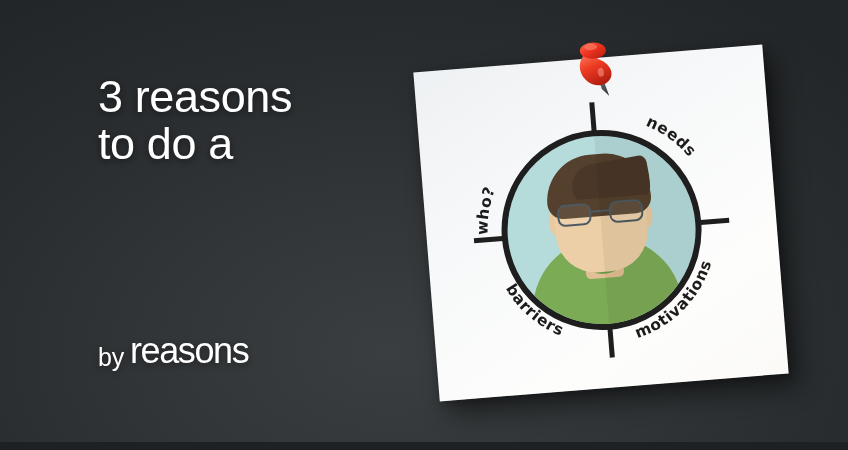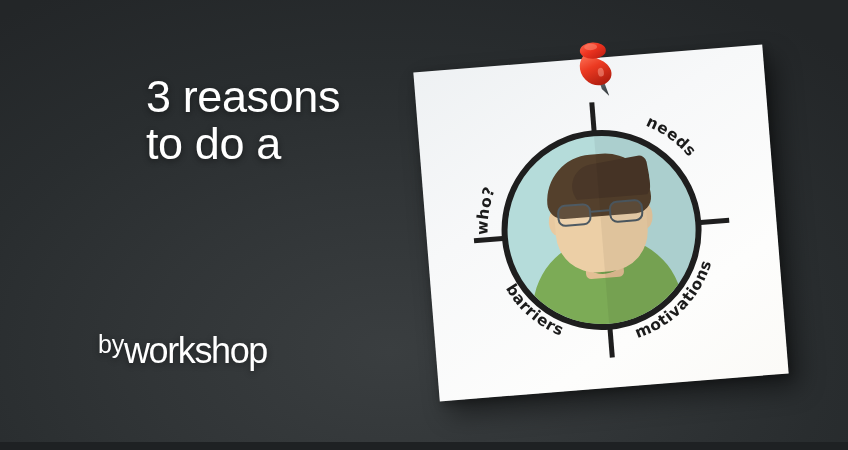--- a/index.html
+++ b/index.html
@@ -12,30 +12,29 @@
     position:relative;width:848px;height:450px;overflow:hidden;
     background:
       radial-gradient(ellipse 640px 420px at 46% 78%, #3a3e40 0%, #313537 38%, #292d2f 68%, #232628 100%);
   }
   
   .headline{
     position:absolute;left:98px;top:74px;width:330px;
     line-height:1.04;
     color:#ffffff;
     text-shadow:0 2px 6px rgba(0,0,0,.45);
-    margin-left:48px;
     -webkit-font-smoothing:antialiased;
   }
   .hl-line{display:block;font-size:45px;letter-spacing:-0.4px;}
   .hl-light{font-weight:300;}
   .hl-bold{font-weight:700;letter-spacing:-1.1px;}
   
   .logo{
     position:absolute;left:98px;top:330px;
-    display:flex;align-items:flex-start;gap:0;
+    display:flex;align-items:flex-end;gap:6px;
     text-shadow:0 2px 6px rgba(0,0,0,.4);
   }
   .logo-by{color:#ffffff;font-size:25px;font-weight:300;letter-spacing:-.2px;}
   .logo-word{display:flex;align-items:baseline;color:#fff;font-size:36px;letter-spacing:-1.4px;}
   .logo-coal{font-weight:700;position:relative;}
   .logo-creative{font-weight:300;}
   .flame-holder{
     position:absolute;right:6px;bottom:5px;width:15px;height:19px;
     pointer-events:none;
   }
@@ -114,21 +113,21 @@
 <div class="canvas">
 
   <div class="headline">
     <span class="hl-line hl-light">3 reasons</span>
     <span class="hl-line hl-light">to do a</span>
   </div>
 
   <div class="logo">
     <span class="logo-by">by</span>
     <span class="logo-word">
-      <span class="logo-creative">workshop</span>
+      <span class="logo-creative">reasons</span>
     </span>
   </div>
 
   <div class="note-wrap">
 
     <div class="note">
       <div class="note-inner">
 
         <div class="target">
 

